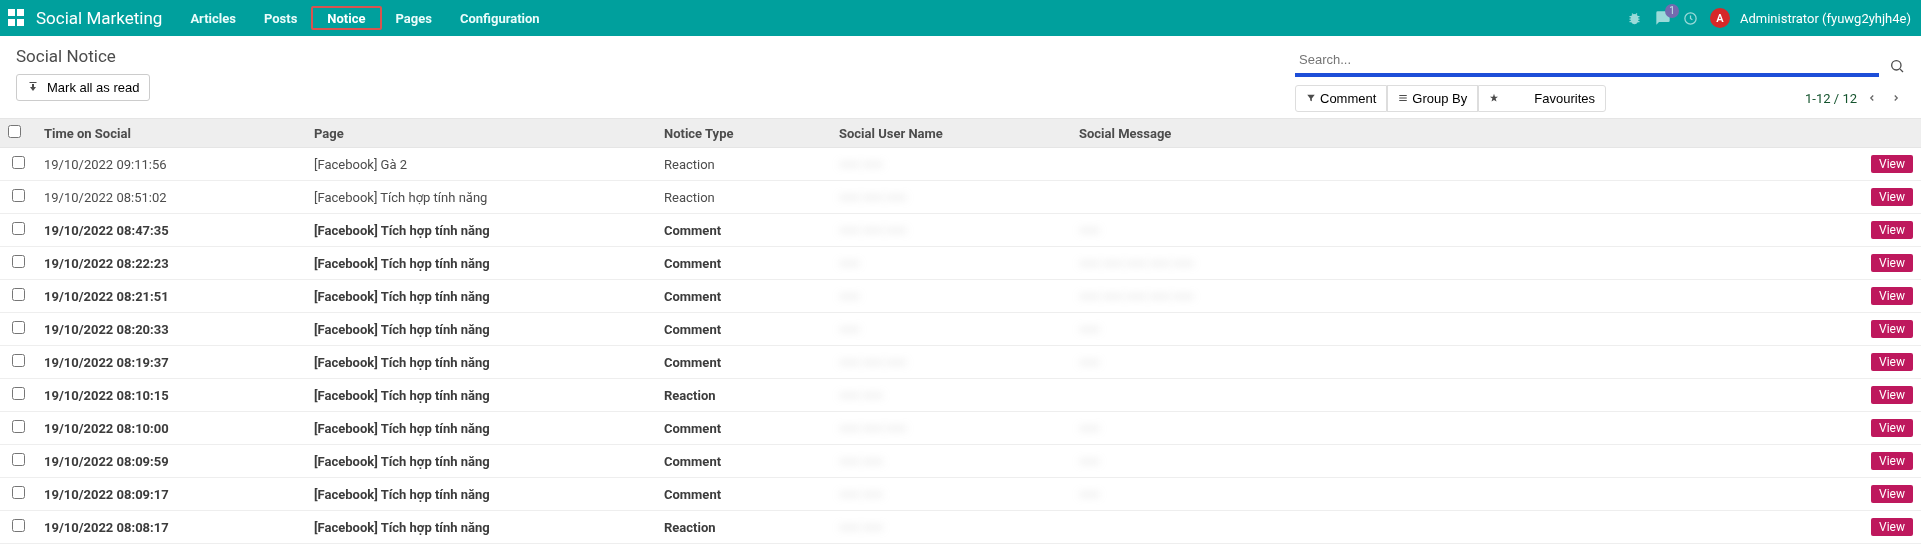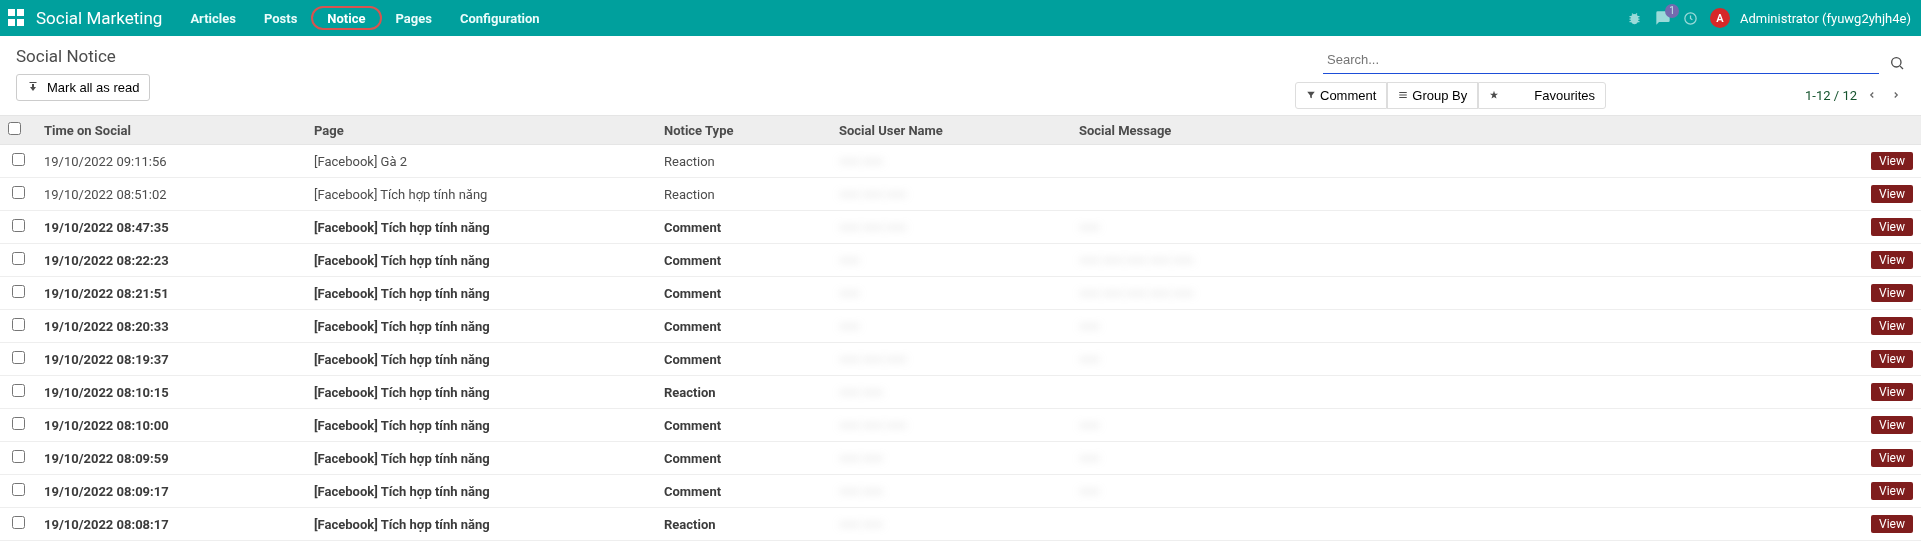--- a/index.html
+++ b/index.html
@@ -3,34 +3,34 @@
 <meta charset="utf-8">
 <style>
   * { box-sizing: border-box; margin: 0; padding: 0; }
   body { font-family: -apple-system, BlinkMacSystemFont, "Segoe UI", Roboto, Helvetica, Arial, sans-serif; font-size: 13px; color: #4c4c4c; background: #fff; width: 1921px; }
   .topbar { background: #00a09d; height: 36px; display: flex; align-items: center; padding: 0 10px 0 8px; color: #fff; }
   .grid-icon { width: 18px; height: 18px; display: inline-flex; flex-wrap: wrap; gap: 2px; margin-right: 10px; }
   .grid-icon span { width: 7px; height: 7px; background: #fff; }
   .brand { font-size: 17px; margin-right: 14px; white-space: nowrap; }
   .nav { display: flex; align-items: stretch; height: 24px; font-weight: bold; }
   .nav-item { display: flex; align-items: center; padding: 0 14px; color: #eafcfb; font-size: 13px; cursor: pointer; }
-  .nav-item.active { border: 2px solid #d9534f; border-radius: 14px; color:#fff; }
+  .nav-item.active { border: 2px solid #d9534f; border-radius: 2px; color:#fff; }
   .top-right { margin-left: auto; display: flex; align-items: center; gap: 10px; }
   .top-icon { width: 18px; height: 18px; display: flex; align-items: center; justify-content: center; opacity: .75; }
   .chat-wrap { position: relative; }
   .badge-count { position: absolute; top: -5px; right: -7px; background: #9b59b6; color: #fff; font-size: 10px; line-height: 14px; min-width: 14px; text-align: center; border-radius: 7px; padding: 0 3px; }
   .avatar-circle { width: 20px; height: 20px; border-radius: 50%; background: #d62828; color: #fff; font-size: 11px; display: flex; align-items: center; justify-content: center; font-weight: 600; }
   .user-name { color:#fff; font-size: 13px; }
 
   .controlbar { padding: 10px 16px 6px 16px; display: flex; justify-content: space-between; align-items: flex-start; }
   .title { font-size: 17px; color:#4c4c4c; margin-bottom: 8px; }
   .btn-markread { border: 1px solid #ccc; border-radius: 3px; background: #fff; padding: 5px 10px; display: inline-flex; align-items: center; gap: 8px; font-size: 13px; cursor: pointer; }
   .btn-markread .dl-icon { display:inline-block; }
   .search-area { width: 610px; }
-  .search-input { width: 100%; border: none; border-bottom: 1px solid #1d4ed8; padding: 6px 4px; font-size: 13px; outline: none; margin-left: 28px; }
+  .search-input { width: 100%; border: none; border-bottom: 4px solid #1d4ed8; padding: 6px 4px; font-size: 13px; outline: none; }
   .filterbar { display: flex; align-items: center; justify-content: space-between; margin-top: 8px; }
   .filter-group { display: flex; gap: 0; }
   .filter-btn { border: 1px solid #ddd; background:#fff; padding: 5px 10px; font-size: 13px; cursor: pointer; display: inline-flex; align-items: center; gap: 4px; }
   .filter-btn:first-child { border-top-left-radius: 3px; border-bottom-left-radius: 3px; }
   .filter-btn:last-child { border-top-right-radius: 3px; border-bottom-right-radius: 3px; gap: 35px; }
   .pager { display:flex; align-items:center; gap: 6px; color:#14532d; }
   .pager-arrow { cursor:pointer; padding: 2px 4px; color:#666; }
   .search-icon { margin-left: 10px; cursor: pointer; }
 
   .search-row { display:flex; align-items:flex-end; }
@@ -39,21 +39,21 @@
   table.list thead th { background: #eee; text-align: left; font-weight: 700; font-size: 13px; color:#4c4c4c; padding: 6px 8px; border-top: 1px solid #e5e5e5; border-bottom: 1px solid #e5e5e5; }
   table.list td { padding: 7px 8px; border-bottom: 1px solid #eee; font-size: 13px; color:#4c4c4c; vertical-align: middle; }
   .col-check { width: 36px; text-align:center; }
   .col-time { width: 270px; }
   .col-page { width: 350px; }
   .col-type { width: 175px; }
   .col-user { width: 240px; }
   .col-msg { }
   .col-view { width: 76px; text-align:right; }
   tr.bold td.cell-time, tr.bold td.cell-page, tr.bold td.cell-type { font-weight:700; color:#3c3c3c; }
-  .view-link { background:#7f1d1d; color:#fff; padding: 2px 8px; border-radius:2px; font-size: 12px; display:inline-block; cursor:pointer; }
+  .view-link { background:#be185d; color:#fff; padding: 2px 8px; border-radius:2px; font-size: 12px; display:inline-block; cursor:pointer; }
   .blur { filter: blur(4px); color:#999; user-select:none; }
   input[type=checkbox]{ width:13px; height:13px; }
 </style>
 </head>
 <body>
 
 <div class="topbar">
   <span class="grid-icon">
     <span></span>
       <span></span>

